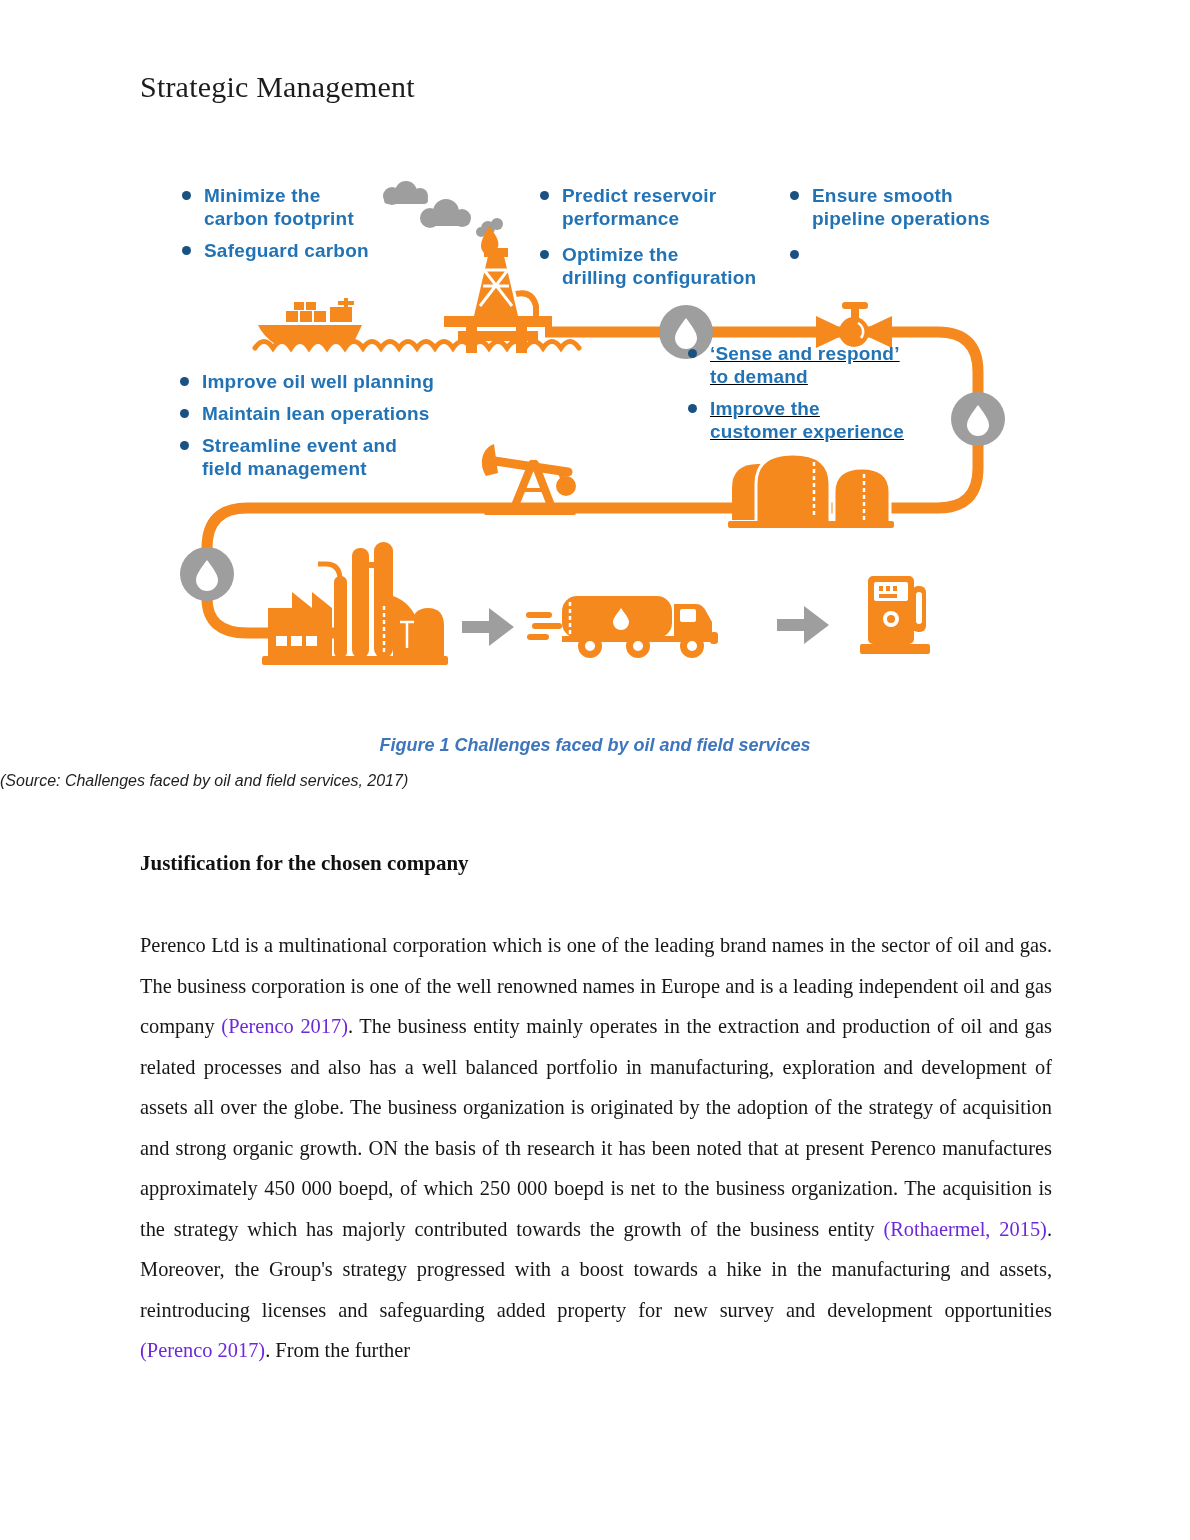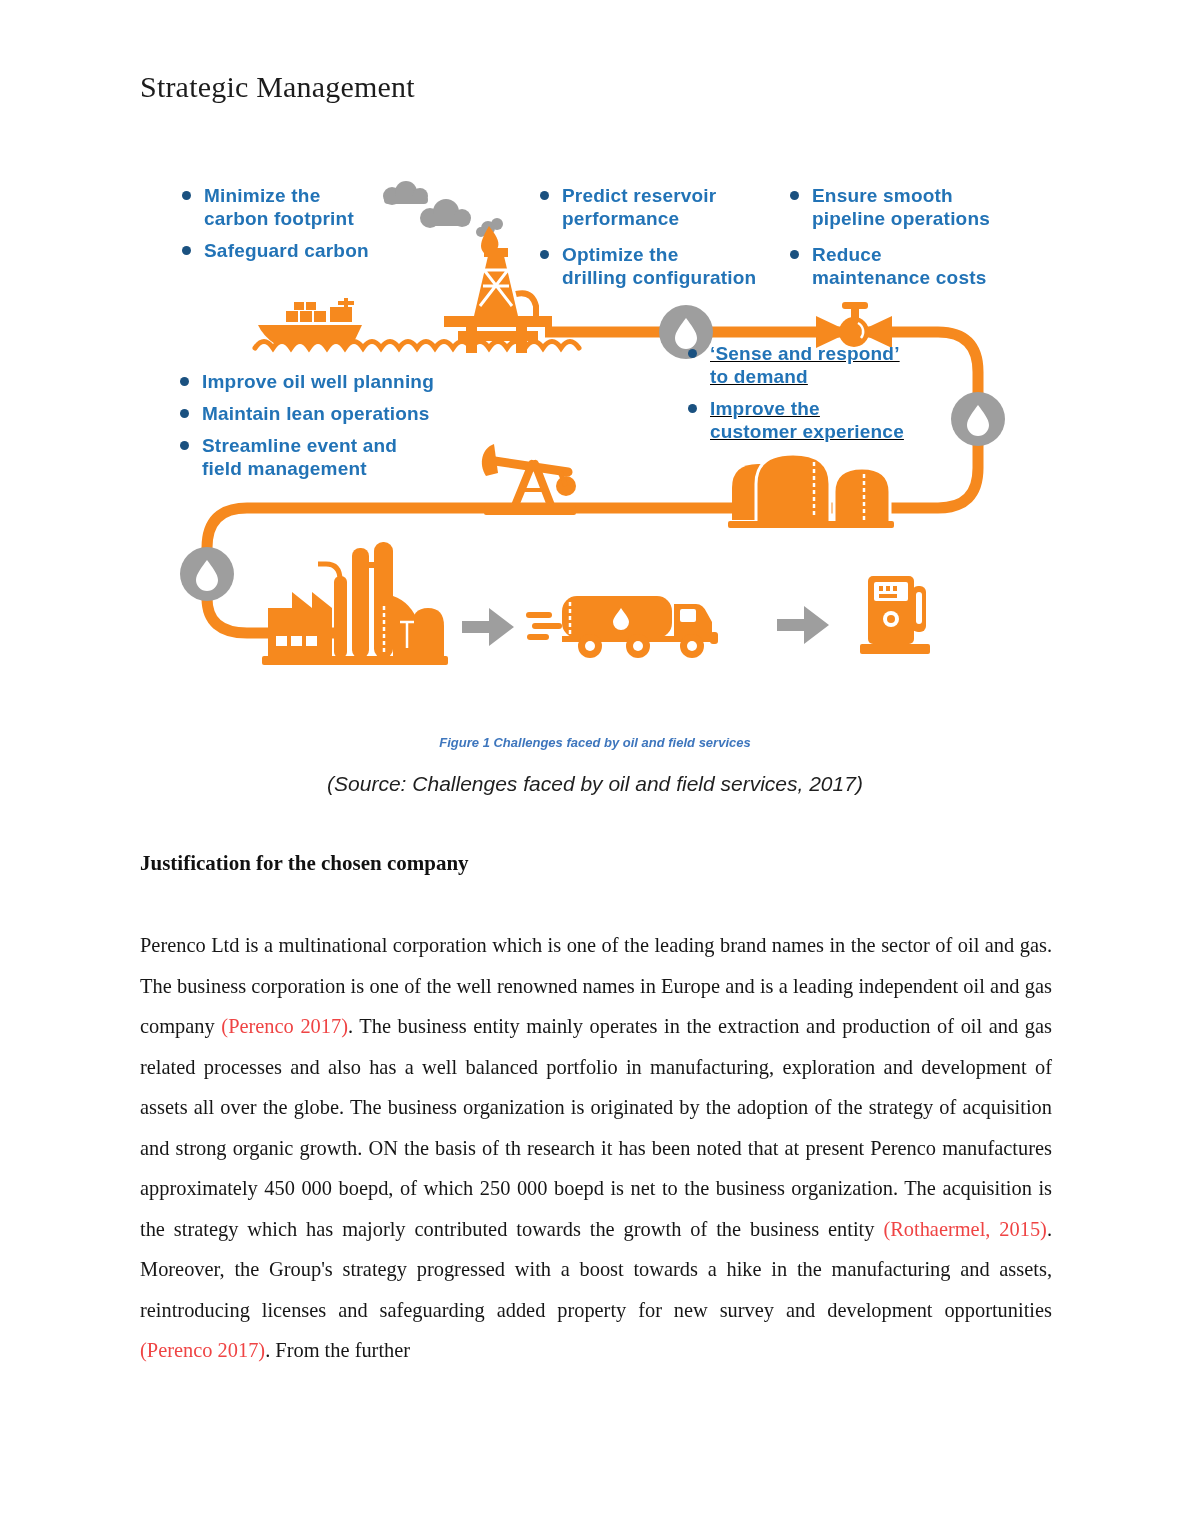--- a/index.html
+++ b/index.html
@@ -24,37 +24,37 @@
   }
   .col-tl { left:22px;  top:14px;  width:230px; }
   .col-tm { left:380px; top:14px;  width:255px; }
   .col-tr { left:630px; top:14px;  width:238px; }
   .col-ml { left:20px;  top:200px; width:310px; }
   .col-mr { left:528px; top:172px; width:270px;text-decoration:underline; }
 
   .fig-caption {
     position:absolute; left:0; top:735px; width:1190px; text-align:center;
     font-family:"Liberation Sans", sans-serif; font-style:italic; font-weight:700;
-    font-size:13px; color:#3e76bd;
+    font-size:18px; color:#3e76bd;
   }
   .fig-source {
-    position:absolute; left:0; top:772px; width:1190px; text-align:center;
+    position:absolute; left:0; top:772px; width:1190px; 
     font-family:"Liberation Sans", sans-serif; font-style:italic;
-    font-size:21px; color:#1f1f1f;
+    font-size:16px; color:#1f1f1f;
   }
   .section-heading {
     position:absolute; left:140px; top:851px;
     font-weight:700; font-size:21px; color:#111;
   }
   .body-text {
     position:absolute; left:140px; top:905px; width:912px;
     font-size:20.4px; line-height:40.5px; color:#161616;
     text-align:justify;
   }
-  .citation { color:#ef4444; }
+  .citation { color:#6d28d9; }
 </style>
 </head>
 <body>
 
 <div class="doc-header">Strategic Management</div>
 
 <div class="figure-area">
   <svg class="fig-svg" width="870" height="520" viewBox="0 0 870 520">
 
     <g>
@@ -227,22 +227,20 @@
       </li>
   </ul>
   <ul class="fig-col col-tr">
     <li class="fig-item gap-lg">
         <span class="dot"></span>
         <span class="fig-label">Ensure smooth
 pipeline operations</span>
       </li>
     <li class="fig-item">
         <span class="dot"></span>
-        <span class="fig-label">Reduce
-maintenance costs</span>
       </li>
   </ul>
   <ul class="fig-col col-ml">
     <li class="fig-item">
         <span class="dot"></span>
         <span class="fig-label">Improve oil well planning</span>
       </li>
     <li class="fig-item">
         <span class="dot"></span>
         <span class="fig-label">Maintain lean operations</span>

